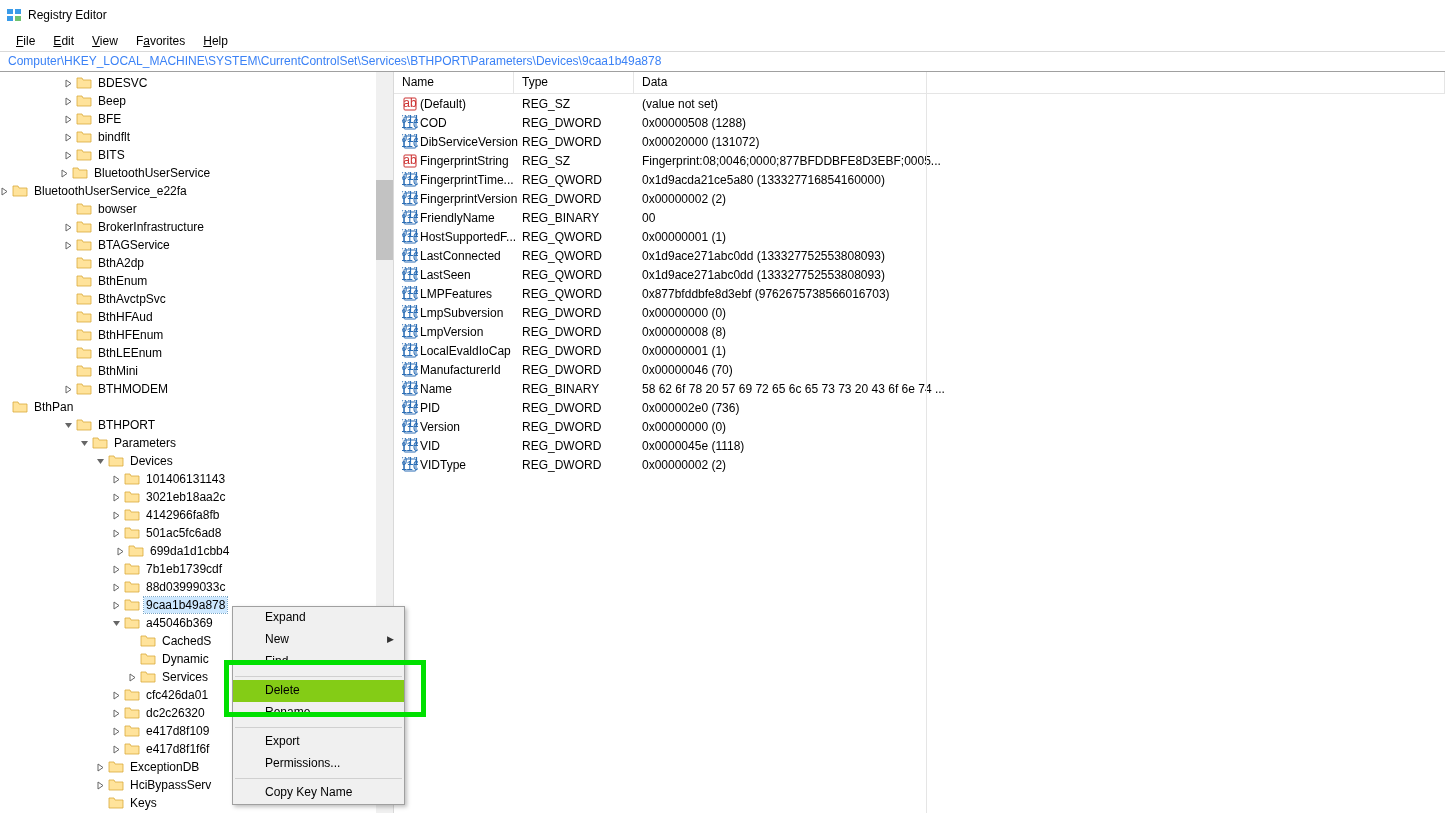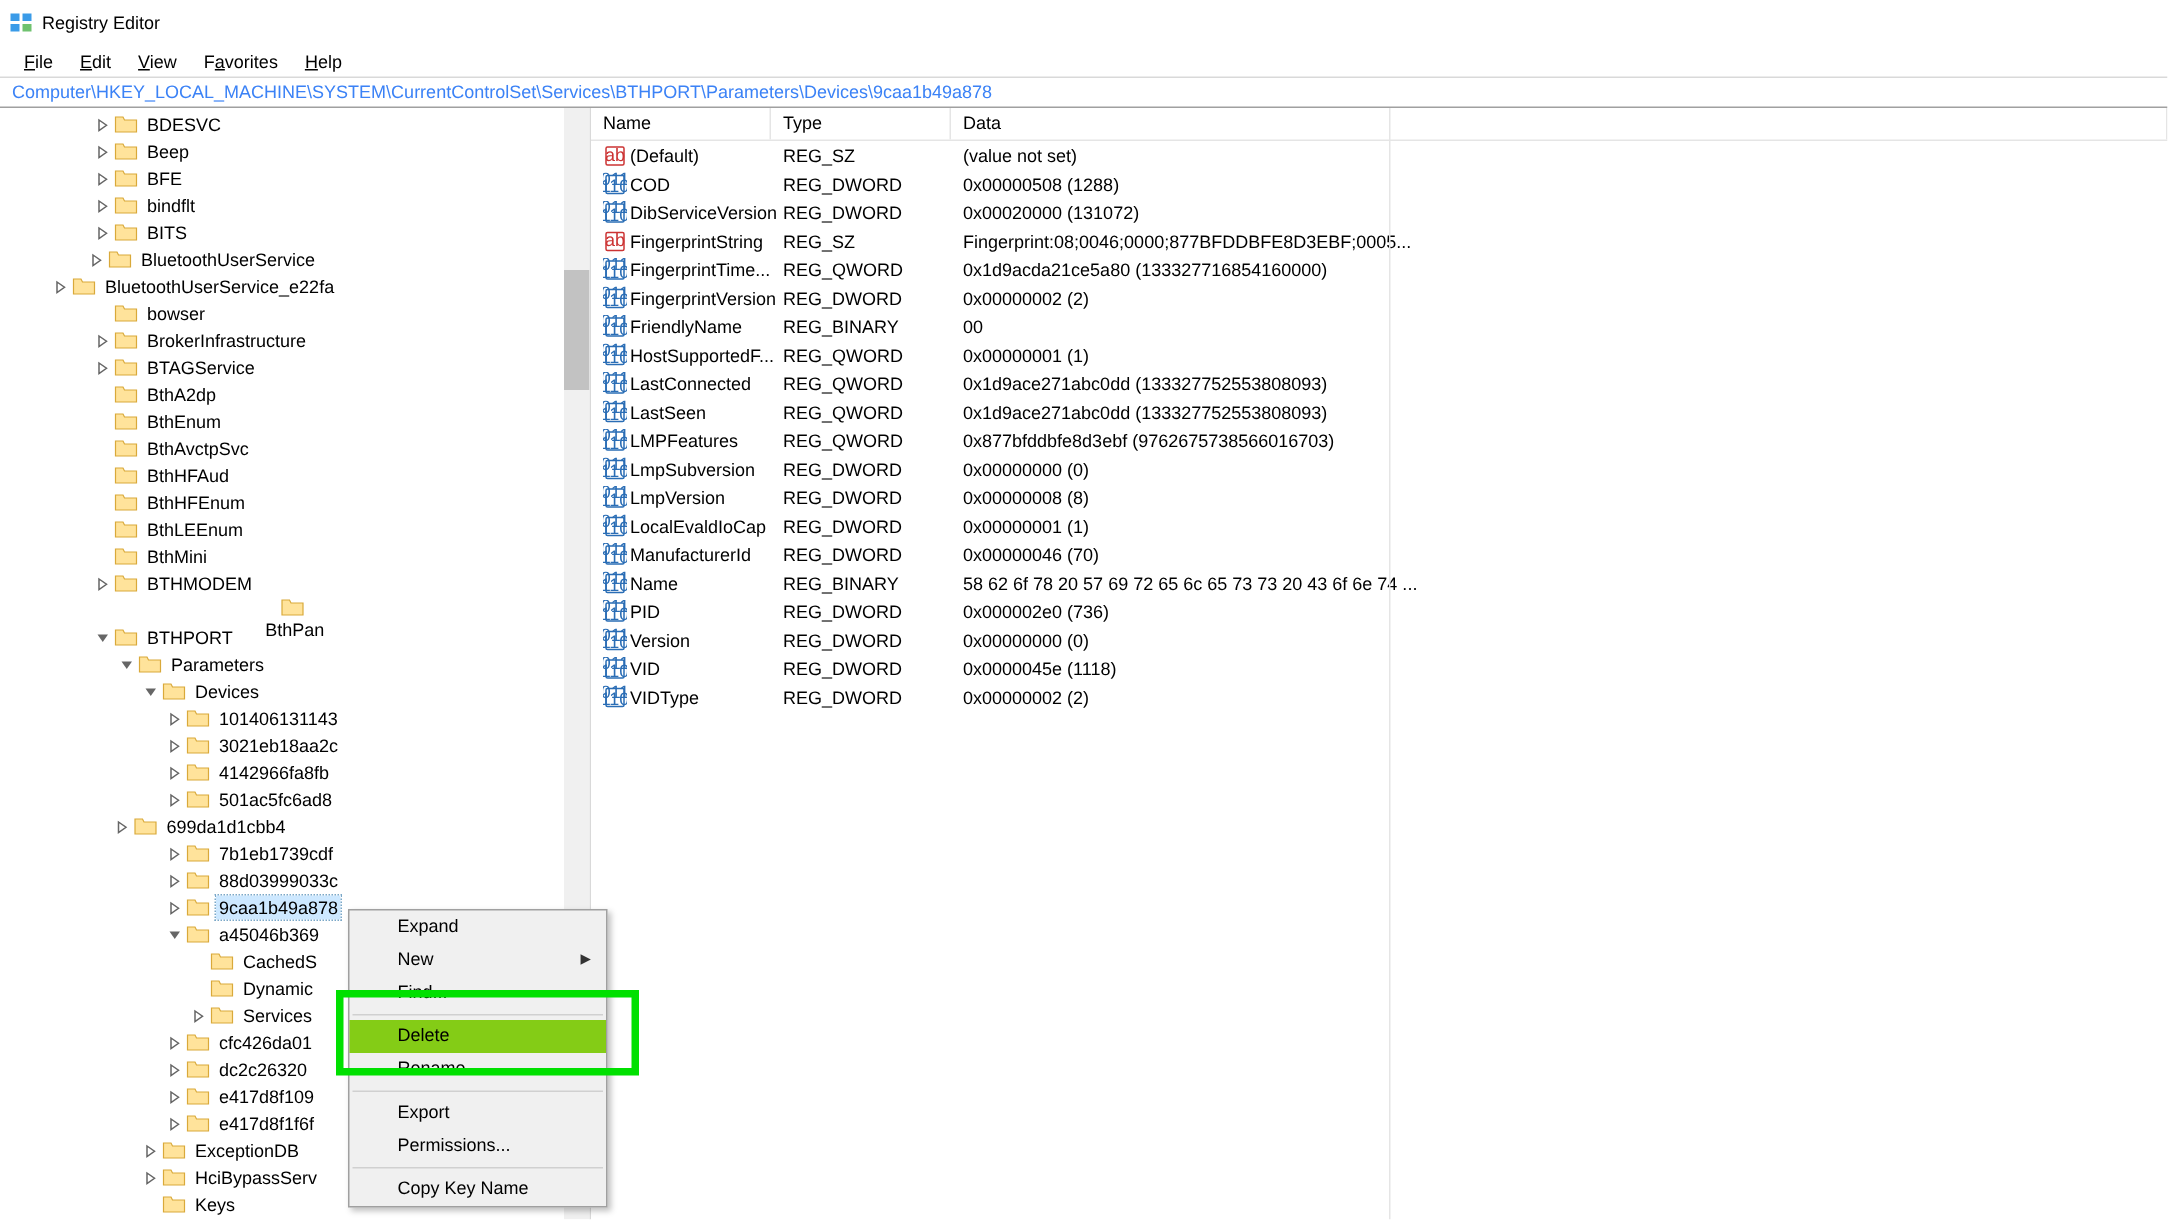--- a/index.html
+++ b/index.html
@@ -153,21 +153,21 @@
               <path d="M2 1 L7 4.5 L2 8 Z" fill="none" stroke="#666" stroke-width="1"></path>
             </svg>
           </span>
           <span class="folder">
             <svg width="16" height="14" viewBox="0 0 16 14">
               <path d="M1 3 L1 12 L15 12 L15 4 L7 4 L6 2 L1 2 Z" fill="#ffe39b" stroke="#d9a93a" stroke-width="0.8"></path>
             </svg>
           </span>
           <span class="label">BluetoothUserService</span>
         </div>
-        <div class="tree-row" style=" margin-left: 36px;">
+        <div class="tree-row" style="">
           <span class="expander">
             <svg width="9" height="9" viewBox="0 0 9 9">
               <path d="M2 1 L7 4.5 L2 8 Z" fill="none" stroke="#666" stroke-width="1"></path>
             </svg>
           </span>
           <span class="folder">
             <svg width="16" height="14" viewBox="0 0 16 14">
               <path d="M1 3 L1 12 L15 12 L15 4 L7 4 L6 2 L1 2 Z" fill="#ffe39b" stroke="#d9a93a" stroke-width="0.8"></path>
             </svg>
           </span>
@@ -277,21 +277,21 @@
               <path d="M2 1 L7 4.5 L2 8 Z" fill="none" stroke="#666" stroke-width="1"></path>
             </svg>
           </span>
           <span class="folder">
             <svg width="16" height="14" viewBox="0 0 16 14">
               <path d="M1 3 L1 12 L15 12 L15 4 L7 4 L6 2 L1 2 Z" fill="#ffe39b" stroke="#d9a93a" stroke-width="0.8"></path>
             </svg>
           </span>
           <span class="label">BTHMODEM</span>
         </div>
-        <div class="tree-row" style=" flex-direction: column;">
+        <div class="tree-row" style="">
           <span class="expander"></span>
           <span class="folder">
             <svg width="16" height="14" viewBox="0 0 16 14">
               <path d="M1 3 L1 12 L15 12 L15 4 L7 4 L6 2 L1 2 Z" fill="#ffe39b" stroke="#d9a93a" stroke-width="0.8"></path>
             </svg>
           </span>
           <span class="label">BthPan</span>
         </div>
         <div class="tree-row" style="padding-left: 64px;">
           <span class="expander">
@@ -377,21 +377,21 @@
               <path d="M2 1 L7 4.5 L2 8 Z" fill="none" stroke="#666" stroke-width="1"></path>
             </svg>
           </span>
           <span class="folder">
             <svg width="16" height="14" viewBox="0 0 16 14">
               <path d="M1 3 L1 12 L15 12 L15 4 L7 4 L6 2 L1 2 Z" fill="#ffe39b" stroke="#d9a93a" stroke-width="0.8"></path>
             </svg>
           </span>
           <span class="label">501ac5fc6ad8</span>
         </div>
-        <div class="tree-row" style="padding-left: 77px;">
+        <div class="tree-row" style="padding-left: 116px;">
           <span class="expander">
             <svg width="9" height="9" viewBox="0 0 9 9">
               <path d="M2 1 L7 4.5 L2 8 Z" fill="none" stroke="#666" stroke-width="1"></path>
             </svg>
           </span>
           <span class="folder">
             <svg width="16" height="14" viewBox="0 0 16 14">
               <path d="M1 3 L1 12 L15 12 L15 4 L7 4 L6 2 L1 2 Z" fill="#ffe39b" stroke="#d9a93a" stroke-width="0.8"></path>
             </svg>
           </span>

